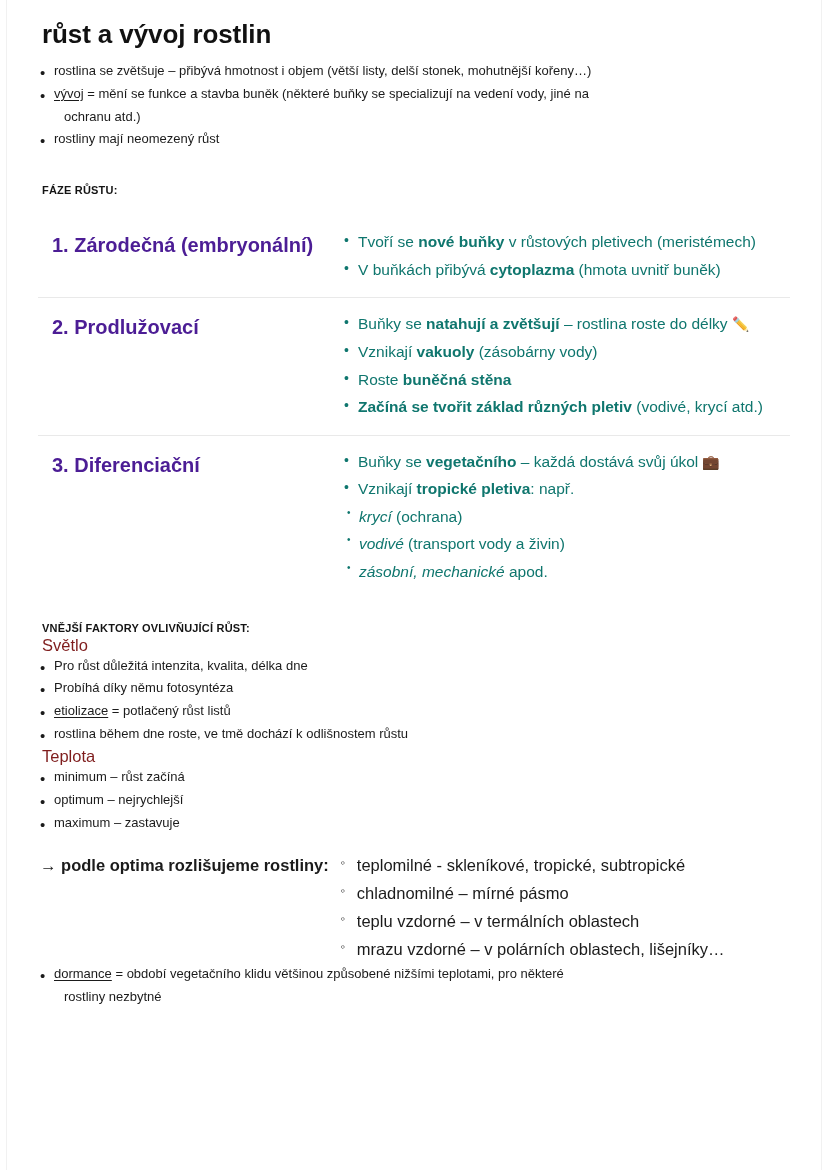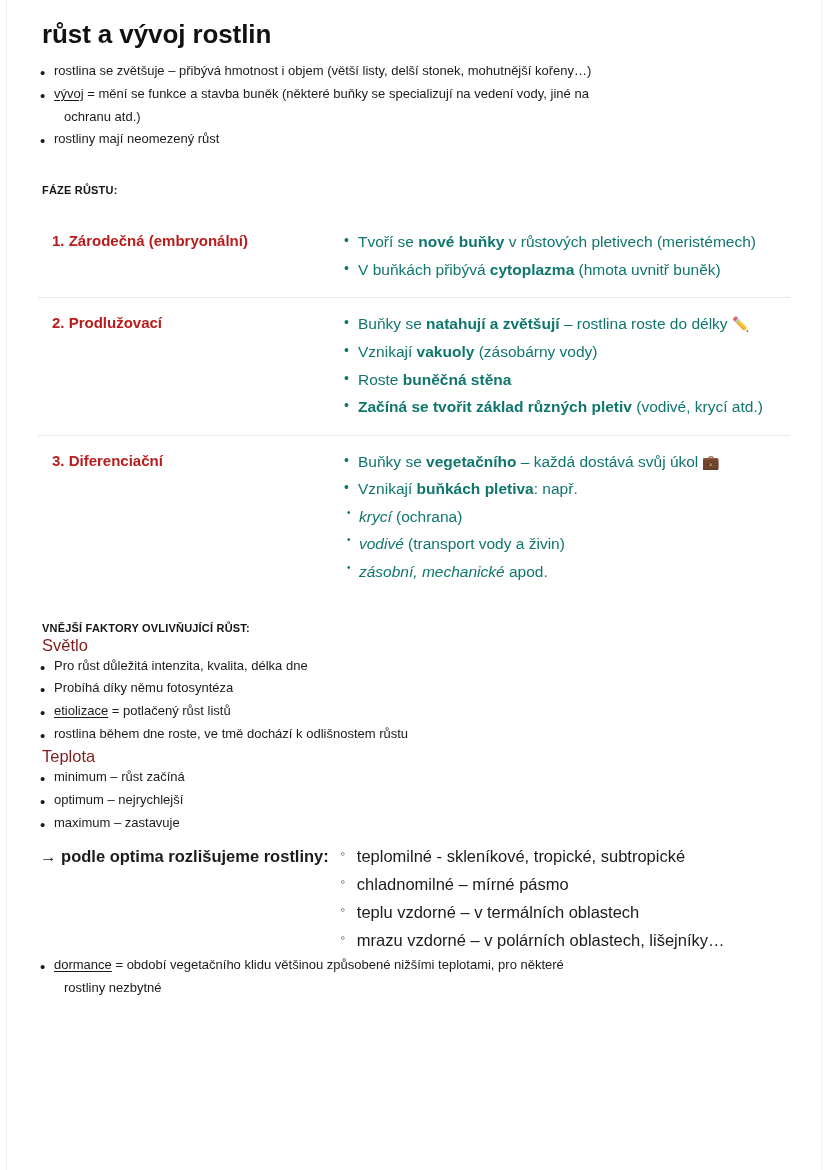--- a/index.html
+++ b/index.html
@@ -103,27 +103,27 @@
   .phase-row {
     display: flex;
     align-items: flex-start;
     padding: 12px 0 14px 0;
     border-bottom: 1px solid #e9e9e9;
   }
   .phase-row:last-child { border-bottom: none; }
 
   .phase-name {
     flex: 0 0 305px;
-    font-size: 15px;
+    font-size: 20px;
     font-weight: bold;
     line-height: 1.6;
     padding-left: 14px;
     padding-top: 1px;
     box-sizing: border-box;
-    color: #b91c1c;
+    color: #4c1d95;
   }
   .phase-points {
     flex: 1 1 auto;
     padding-right: 8px;
   }
   ul.plist {
     list-style: none;
     margin: 0;
     padding: 0;
   }
@@ -154,21 +154,21 @@
   .emoji {
     font-family: "DejaVu Sans", sans-serif;
     font-size: 14px;
     filter: grayscale(0.15);
   }
 
   
   .optima-block {
     display: flex;
     align-items: flex-start;
-    margin: 10px 0 0 2px;
+    margin: 19px 0 0 2px;
     justify-content: flex-end;
   }
   .optima-lead {
     flex: 0 0 auto;
     font-size: 16.5px;
     line-height: 1.68;
     font-weight: bold;
     padding-right: 10px;
     white-space: nowrap;
   }
@@ -234,21 +234,21 @@
             <li class=""><span>Roste </span><b>buněčná stěna</b></li>
             <li class=""><b>Začíná se tvořit základ různých pletiv</b><span> (vodivé, krycí atd.)</span></li>
           </ul>
         </div>
       </div>
       <div class="phase-row">
         <div class="phase-name">3. Diferenciační</div>
         <div class="phase-points">
           <ul class="plist">
             <li class=""><span>Buňky se </span><b>vegetačního</b><span> – každá dostává svůj úkol </span><span class="emoji">💼</span></li>
-            <li class=""><span>Vznikají </span><b>buňkách pletiva</b><span>: např.</span></li>
+            <li class=""><span>Vznikají </span><b>tropické pletiva</b><span>: např.</span></li>
             <li class="sub"><i>krycí</i><span> (ochrana)</span></li>
             <li class="sub"><i>vodivé</i><span> (transport vody a živin)</span></li>
             <li class="sub"><i>zásobní, mechanické</i><span> apod.</span></li>
           </ul>
         </div>
       </div>
     </div>
 
   <div class="section-head" style="margin-top:22px">VNĚJŠÍ FAKTORY OVLIVŇUJÍCÍ RŮST:</div>
 

